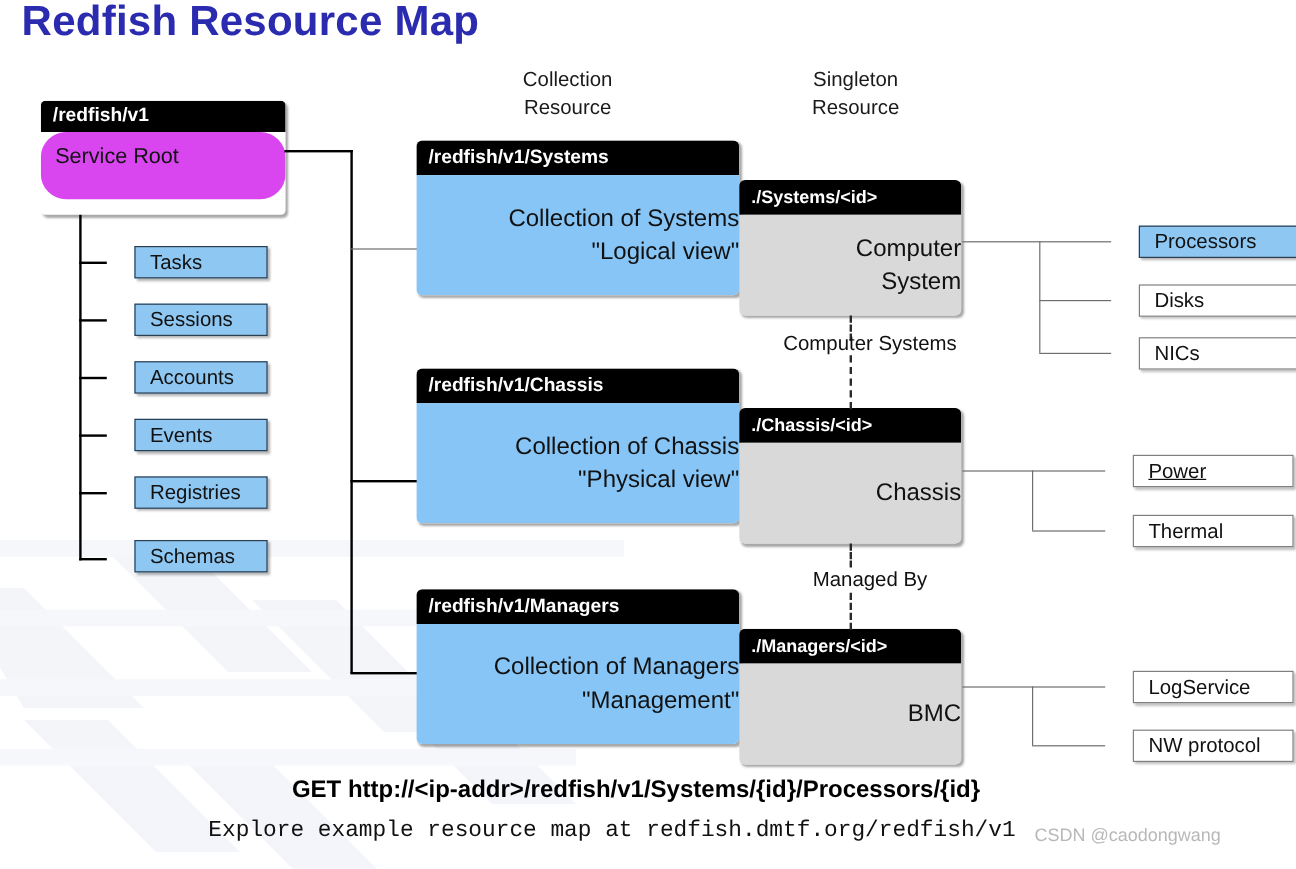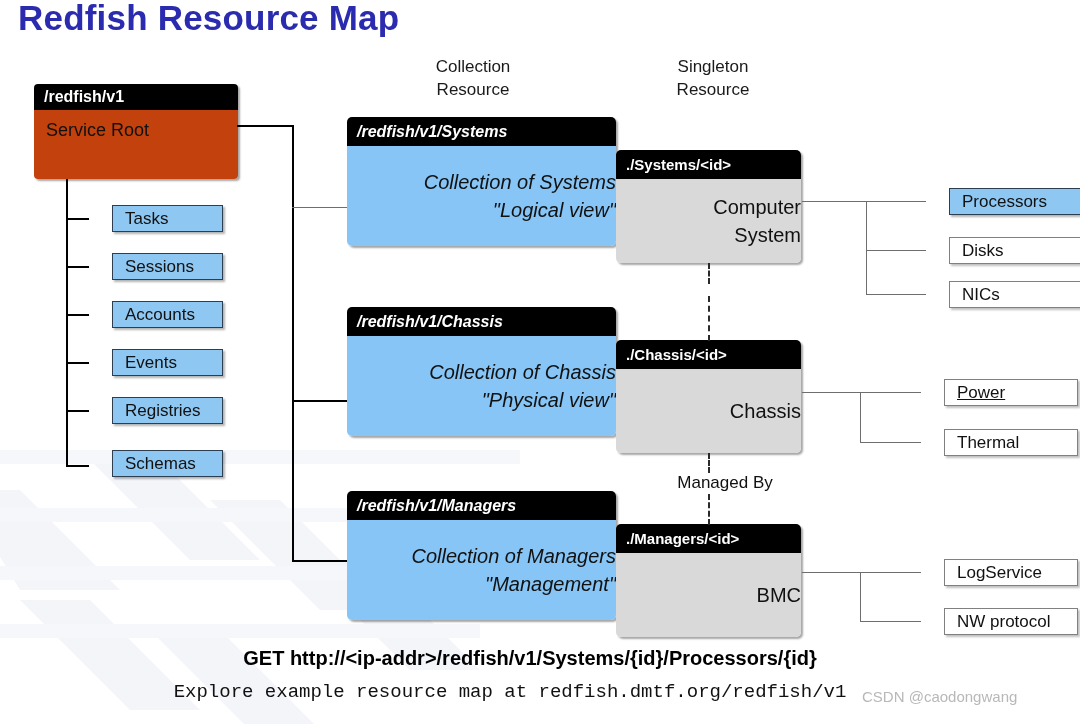--- a/index.html
+++ b/index.html
@@ -76,36 +76,36 @@
     white-space: nowrap;
   }
 
   
   #service-root {
     left: 34px; top: 84px; width: 204px; height: 95px;
     border-radius: 4px;
   }
   #service-root .hdr { height: 26px; }
   #service-root .body {
-    background: #c2410c;
-    height: 69px;
+    background: #d946ef;
+    height: 56px;
     align-items: flex-start;
     justify-content: flex-start;
+    border-radius: 21px;
   }
   #service-root .body .ln {
     font-size: 18px;
     padding: 6px 0 0 12px;
   }
 
   
   .collection {
     left: 347px;
     width: 269px;
     height: 129px;
-    font-style: italic;
   }
   .collection .hdr { height: 29px; line-height: 29px; }
   .collection .body { background: #86c5f5; height: 100px; }
   #collection-systems  { top: 117px; }
   #collection-chassis  { top: 307px; }
   #collection-managers { top: 491px; }
 
   
   .singleton {
     left: 616px;
@@ -317,20 +317,21 @@
     <div class="body">
       <div class="ln">BMC</div>
     </div>
   </div>
 
   <div class="abs dashed-v" style="left:708px; top:263px; height:21px;"></div>
   <div class="abs dashed-v" style="left:708px; top:296px; height:45px;"></div>
   <div class="abs dashed-v" style="left:708px; top:453px; height:20px;"></div>
   <div class="abs dashed-v" style="left:708px; top:494px; height:31px;"></div>
 
+  <div id="rel-computer-systems" class="abs rel-label">Computer Systems</div>
   <div id="rel-managed-by" class="abs rel-label">Managed By</div>
 
   <div class="abs ln-h g" style="left:802px; top:201px; width:64px;"></div>
   <div class="abs ln-v g" style="left:866px; top:201px; height:93px;"></div>
   <div class="abs ln-h g" style="left:866px; top:201px; width:60px;"></div>
   <div class="abs ln-h g" style="left:866px; top:250px; width:60px;"></div>
   <div class="abs ln-h g" style="left:866px; top:294px; width:60px;"></div>
 
   <div class="abs sbox blue right-box sys" style="top:188px;">
     <span>Processors</span>

